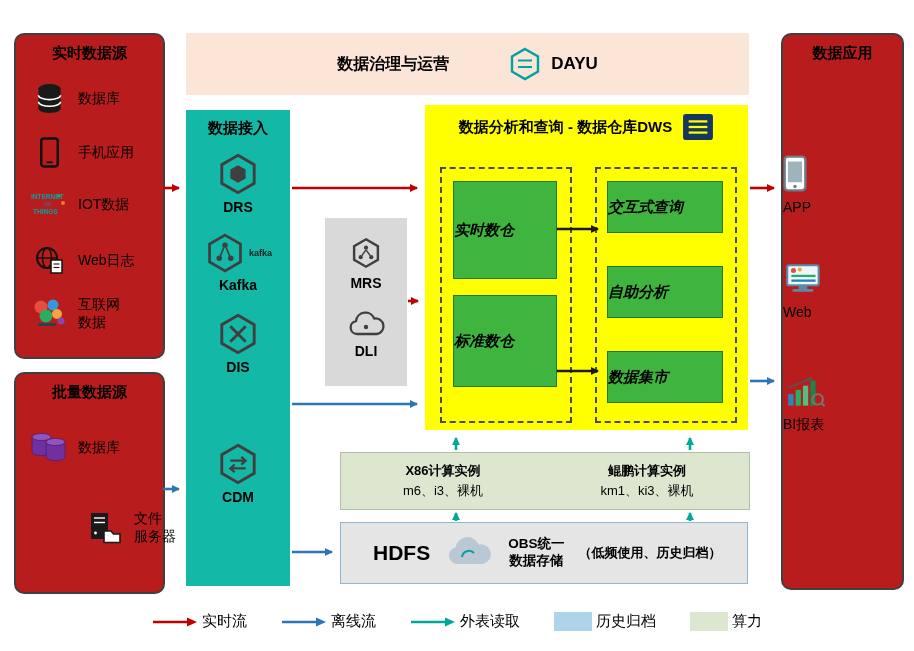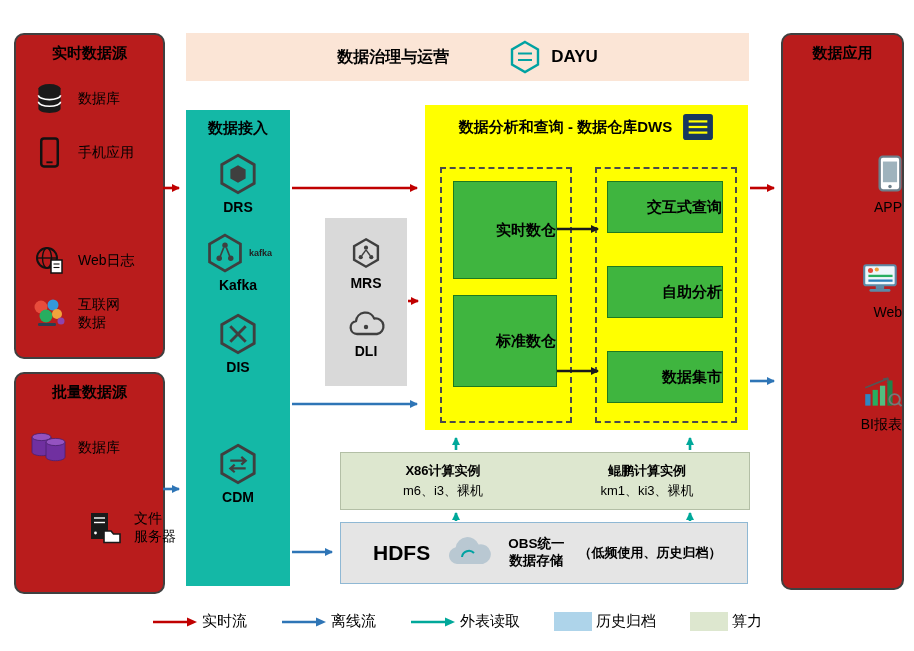--- a/index.html
+++ b/index.html
@@ -4,45 +4,45 @@
 <style>
   html,body{margin:0;padding:0;}
   body{font-family:"Liberation Sans","DejaVu Sans",sans-serif;color:#000;background:#fff;}
   #canvas{position:relative;width:914px;height:651px;background:#fff;overflow:hidden;}
   svg{display:block;}
   .panel{position:absolute;border:2px solid #404040;border-radius:10px;background:#b91c1c;}
   .panel-title{font-weight:bold;font-size:15px;text-align:center;margin-top:9px;}
   .src-item{position:absolute;display:flex;align-items:center;gap:9px;padding-left:13px;width:100%;}
   .src-icon{width:40px;min-width:40px;display:flex;justify-content:center;align-items:center;}
   .src-label{font-size:14px;line-height:1.3;white-space:pre-line;}
-  #gov{position:absolute;left:186px;top:33px;width:563px;height:48px;background:#fbe5d6;display:flex;align-items:center;justify-content:center;gap:58px;}
+  #gov{position:absolute;left:186px;top:33px;width:563px;height:62px;background:#fbe5d6;display:flex;align-items:center;justify-content:center;gap:58px;}
   .gov-title{font-weight:bold;font-size:16px;}
   .gov-brand{display:flex;align-items:center;gap:8px;font-weight:bold;font-size:17px;}
   #ingestion{position:absolute;left:186px;top:110px;width:104px;height:476px;background:#14b8a6;}
   .col-title{font-weight:bold;font-size:15px;text-align:center;margin-top:9px;}
   .ing-item{position:absolute;width:100%;display:flex;flex-direction:column;align-items:center;}
   .ing-label{font-weight:bold;font-size:14px;margin-top:3px;}
   .kafka-row{display:flex;align-items:center;gap:3px;}
   .kafka-logo{font-size:9px;font-weight:bold;color:#222;}
   #services{position:absolute;left:325px;top:218px;width:82px;height:168px;background:#d9d9d9;}
   #dws{position:absolute;left:425px;top:105px;width:323px;height:325px;background:#ffff00;}
   .dws-title-row{display:flex;align-items:center;justify-content:center;gap:10px;margin-top:8px;}
   .dws-title{font-weight:bold;font-size:15px;}
   .dashed-group{position:absolute;border:2px dashed #4a4a4a;}
-  .green-box{position:absolute;background:#3fb53f;border:1.5px solid #1f7a1f;display:flex;align-items:center;justify-content:flex-end;font-weight:bold;font-size:15px;color:#000;}
+  .green-box{position:absolute;background:#3fb53f;border:1.5px solid #1f7a1f;display:flex;align-items:center;justify-content:flex-start;font-weight:bold;font-size:15px;color:#000;font-style:italic;}
   #compute{position:absolute;left:340px;top:452px;width:408px;height:56px;background:#dde7cf;border:1px solid #b3bfa6;display:flex;}
   .compute-half{flex:1;display:flex;flex-direction:column;align-items:center;justify-content:center;gap:2px;}
   .compute-title{font-weight:bold;font-size:13px;}
   .compute-detail{font-size:13px;}
   #storage{position:absolute;left:340px;top:522px;width:408px;height:62px;background:#e5e5e5;border:1px solid #8fb8d4;display:flex;align-items:center;padding-left:32px;gap:14px;box-sizing:border-box;}
   .hdfs-label{font-weight:bold;font-size:21px;}
   .obs-text{font-weight:bold;font-size:13.5px;text-align:center;white-space:pre-line;line-height:1.25;}
   .storage-note{font-size:13px;font-weight:600;}
   #apps{position:absolute;left:781px;top:33px;width:119px;height:553px;}
-  .app-item{position:absolute;width:100%;display:flex;flex-direction:column;align-items:flex-end;gap:7px;}
+  .app-item{position:absolute;width:100%;display:flex;flex-direction:column;align-items:flex-start;gap:7px;}
   .app-label{font-size:14px;}
   #legend{position:absolute;left:0;top:612px;width:914px;display:flex;justify-content:center;align-items:center;gap:34px;}
   .legend-item{display:flex;align-items:center;gap:4px;font-size:15px;}
   .legend-swatch{width:38px;height:19px;display:inline-block;}
   #overlay{position:absolute;left:0;top:0;pointer-events:none;z-index:10;}
 </style>
 </head>
 <body>
 
 <div id="canvas">
@@ -73,20 +73,32 @@
       <span class="src-label">数据库</span>
     </div>
     <div class="src-item" style="top:102px;">
       <span class="src-icon">
         <svg width="21" height="31" viewBox="0 0 20 30">
           <rect x="2" y="1.5" width="16" height="27" rx="2.5" fill="none" stroke="#111" stroke-width="2.4"></rect>
           <line x1="7" y1="24.5" x2="13" y2="24.5" stroke="#111" stroke-width="1.8"></line>
         </svg>
       </span>
       <span class="src-label">手机应用</span>
+    </div>
+    <div class="src-item" style="top:156px;">
+      <span class="src-icon">
+        <svg width="40" height="26" viewBox="0 0 40 26">
+          <text x="2" y="8" font-size="6.5" font-weight="bold" fill="#00a3a3">INTERNET</text>
+          <text x="15" y="15" font-size="5.5" fill="#2e75b6">OF</text>
+          <text x="4" y="23" font-size="6.5" font-weight="bold" fill="#00a3a3">THINGS</text>
+          <circle cx="34" cy="12" r="2" fill="#e67e22"></circle>
+          <circle cx="30" cy="5" r="1.6" fill="#27ae60"></circle>
+        </svg>
+      </span>
+      <span class="src-label">IOT数据</span>
     </div>
     <div class="src-item" style="top:210px;">
       <span class="src-icon">
         <svg width="30" height="30" viewBox="0 0 30 30">
           <circle cx="13" cy="13" r="10" fill="none" stroke="#111" stroke-width="2"></circle>
           <ellipse cx="13" cy="13" rx="4.5" ry="10" fill="none" stroke="#111" stroke-width="1.4"></ellipse>
           <line x1="3" y1="13" x2="23" y2="13" stroke="#111" stroke-width="1.4"></line>
           <rect x="17" y="15" width="11" height="13" fill="#fff" stroke="#111" stroke-width="1.5"></rect>
           <line x1="19.5" y1="19" x2="25.5" y2="19" stroke="#111" stroke-width="1.1"></line>
           <line x1="19.5" y1="22.5" x2="25.5" y2="22.5" stroke="#111" stroke-width="1.1"></line>

